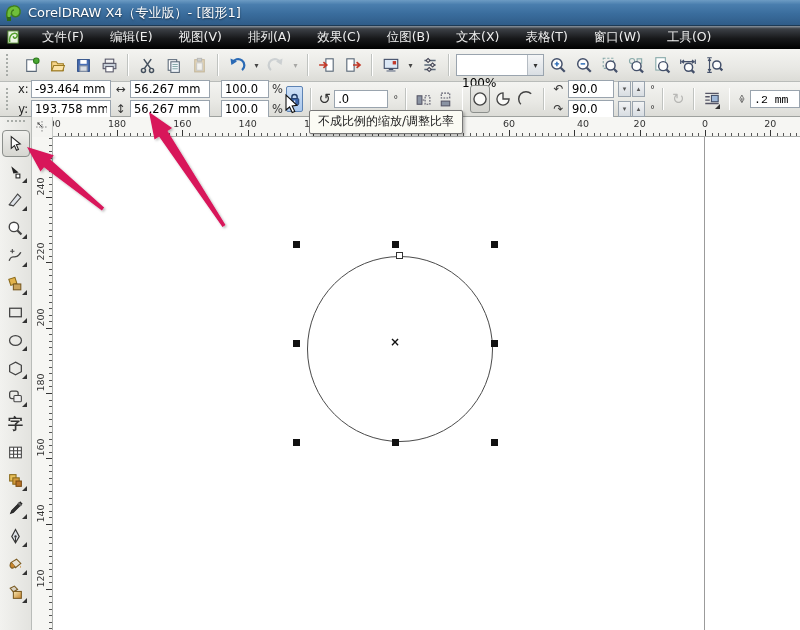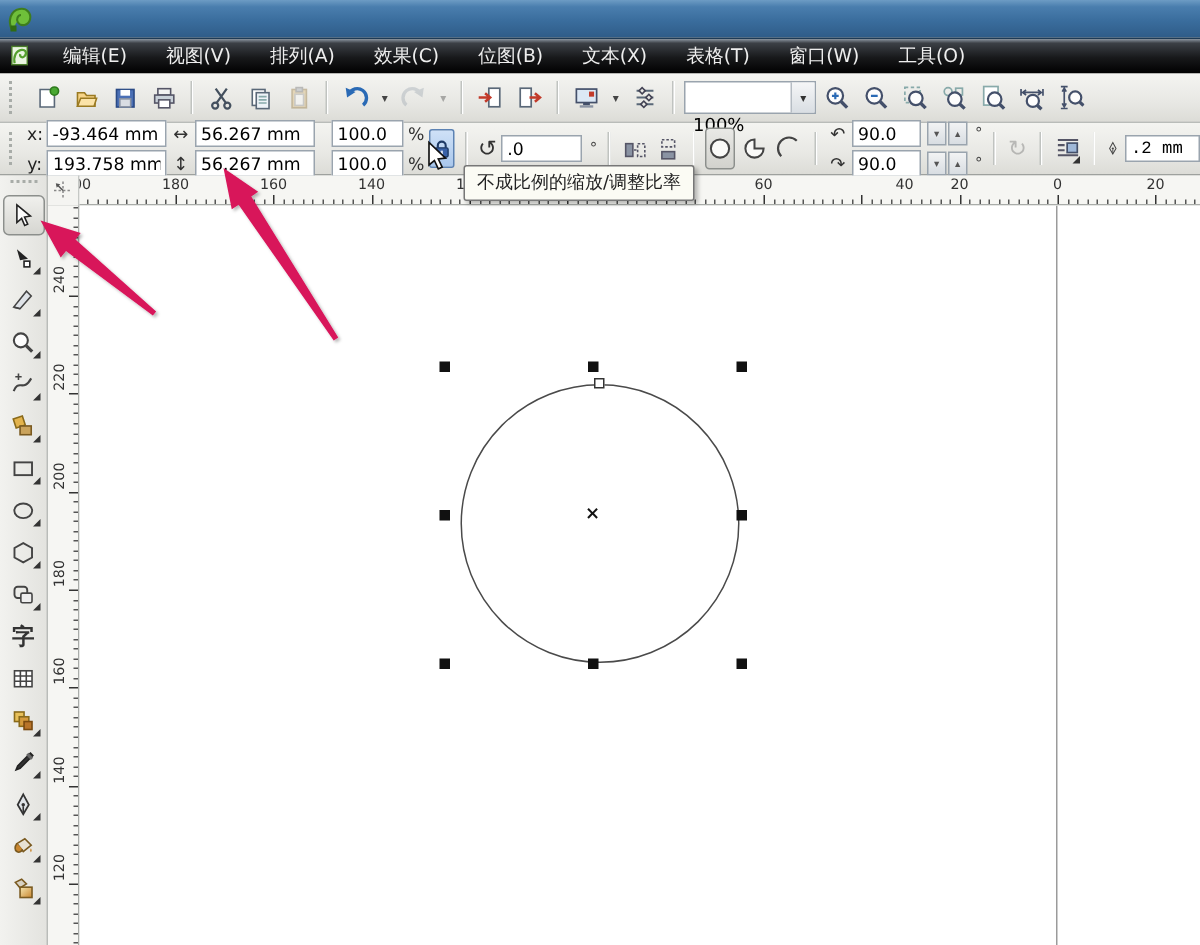--- a/index.html
+++ b/index.html
@@ -79,28 +79,30 @@
   svg{display:block;}
 </style>
 </head>
 <body>
 
 <div class="titlebar">
   <svg width="18" height="18" viewBox="0 0 18 18">
     <path d="M4 16 C1 10 3 3 9 2 C14 1 17 5 16 9 C15 13 10 14 8 11 C6.5 8.8 8 6 10 6" fill="#6fbf3a" stroke="#3e7d1d" stroke-width="1.4"></path>
     <rect x="3" y="13" width="4" height="4" fill="#2f6b12"></rect>
   </svg>
+  <span class="ttext">CorelDRAW X4（专业版）- [图形1]</span>
 </div>
 
 <div class="menubar">
   <svg class="appico" width="15" height="15" viewBox="0 0 16 16">
     <rect x="2" y="1" width="11" height="13" fill="#eaf5e2" stroke="#4a7d2a"></rect>
     <path d="M4 13 C3 8 5 4 9 3.5 C12 3.2 13 6 11 8 C9.5 9.5 7.5 8.5 8 6.5" fill="none" stroke="#55a02e" stroke-width="1.6"></path>
   </svg>
   <div style="display:flex">
+      <span class="mitem">文件(F)</span>
       <span class="mitem">编辑(E)</span>
       <span class="mitem">视图(V)</span>
       <span class="mitem">排列(A)</span>
       <span class="mitem">效果(C)</span>
       <span class="mitem">位图(B)</span>
       <span class="mitem">文本(X)</span>
       <span class="mitem">表格(T)</span>
       <span class="mitem">窗口(W)</span>
       <span class="mitem">工具(O)</span>
     </div>
@@ -556,21 +558,21 @@
           <div class="htick" style="left: 580.137px;"></div>
           <div class="htick" style="left: 573.604px;"></div>
           <div class="htick" style="left: 567.071px;"></div>
           <div class="htick" style="left: 560.538px;"></div>
           <div class="htick" style="left: 554.005px;"></div>
           <div class="htick" style="left: 547.472px;"></div>
           <div class="htick" style="left: 540.939px;"></div>
           <div class="htick" style="left: 534.406px;"></div>
           <div class="htick" style="left: 527.873px;"></div>
           <div class="htick major" style="left: 521.34px;"></div>
-          <span class="hlabel" style="left: 550px;">40</span>
+          <span class="hlabel" style="left: 530px;">40</span>
           <div class="htick" style="left: 514.807px;"></div>
           <div class="htick" style="left: 508.274px;"></div>
           <div class="htick" style="left: 501.741px;"></div>
           <div class="htick" style="left: 495.208px;"></div>
           <div class="htick" style="left: 488.675px;"></div>
           <div class="htick" style="left: 482.142px;"></div>
           <div class="htick" style="left: 475.609px;"></div>
           <div class="htick" style="left: 469.076px;"></div>
           <div class="htick" style="left: 462.543px;"></div>
           <div class="htick major" style="left: 456.01px;"></div>

